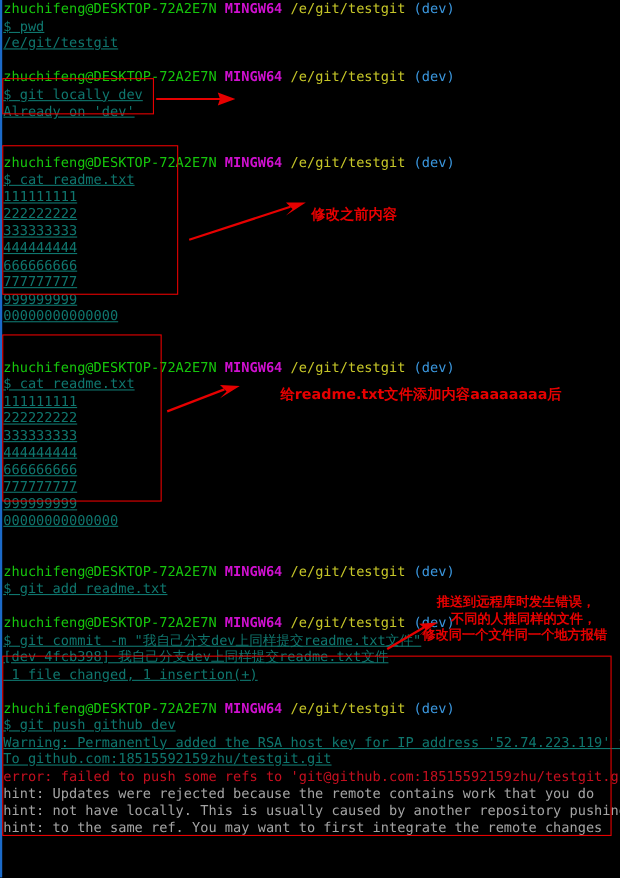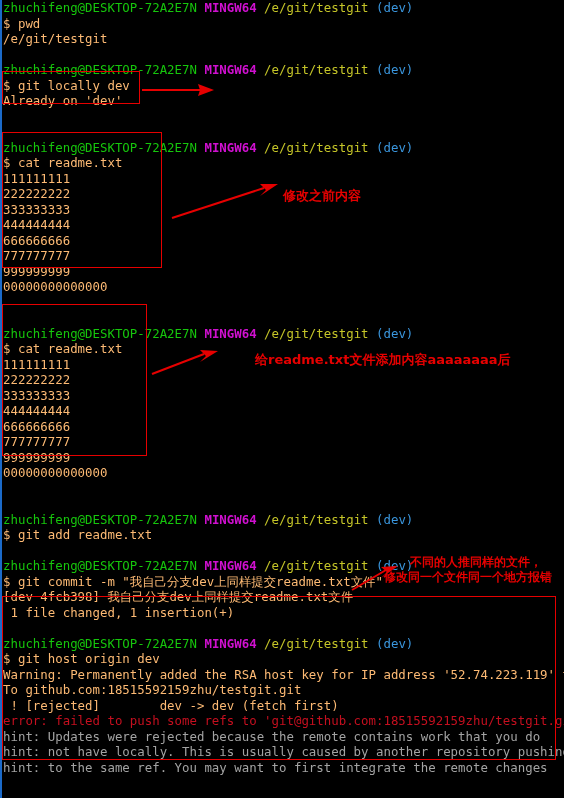--- a/index.html
+++ b/index.html
@@ -35,21 +35,21 @@
   }
   .ln {
     height: 15.5px;
     white-space: pre;
     padding-left: 0;
   }
   .user   { color: #16c60c; }
   .mingw  { color: #d010d0; font-weight: bold; }
   .path   { color: #c5c528; }
   .branch { color: #3a96dd; }
-  .white  { color: #fdba74; }
+  .white  { color: #0f766e; text-decoration: underline; }
   .red    { color: #c50f1f; }
   .yellow { color: #a3a3a3; }
 
   
   .rbox {
     position: absolute;
     border: 1.5px solid #e60000;
     box-sizing: border-box;
     pointer-events: none;
   }
@@ -109,24 +109,23 @@
       <div class="ln">&nbsp;</div>
       <div class="ln"><span class="user">zhuchifeng@DESKTOP-72A2E7N </span><span class="mingw">MINGW64 </span><span class="path">/e/git/testgit </span><span class="branch">(dev)</span></div>
       <div class="ln white">$ git add readme.txt</div>
       <div class="ln">&nbsp;</div>
       <div class="ln"><span class="user">zhuchifeng@DESKTOP-72A2E7N </span><span class="mingw">MINGW64 </span><span class="path">/e/git/testgit </span><span class="branch">(dev)</span></div>
       <div class="ln white">$ git commit -m "我自己分支dev上同样提交readme.txt文件"</div>
       <div class="ln white">[dev 4fcb398] 我自己分支dev上同样提交readme.txt文件</div>
       <div class="ln white"> 1 file changed, 1 insertion(+)</div>
       <div class="ln">&nbsp;</div>
       <div class="ln"><span class="user">zhuchifeng@DESKTOP-72A2E7N </span><span class="mingw">MINGW64 </span><span class="path">/e/git/testgit </span><span class="branch">(dev)</span></div>
-      <div class="ln white">$ git host origin dev</div>
+      <div class="ln white">$ git push github dev</div>
       <div class="ln white">Warning: Permanently added the RSA host key for IP address '52.74.223.119' to th</div>
       <div class="ln white">To github.com:18515592159zhu/testgit.git</div>
-      <div class="ln white"> ! [rejected]        dev -&gt; dev (fetch first)</div>
       <div class="ln red">error: failed to push some refs to 'git@github.com:18515592159zhu/testgit.git'</div>
       <div class="ln yellow">hint: Updates were rejected because the remote contains work that you do</div>
       <div class="ln yellow">hint: not have locally. This is usually caused by another repository pushing</div>
       <div class="ln yellow">hint: to the same ref. You may want to first integrate the remote changes</div>
     </div>
 
   <div class="rbox" id="box-checkout" style="left: 2px; top: 71px; width: 138px; height: 33px;"></div>
   <div class="rbox" id="box-cat-1" style="left: 2px; top: 132px; width: 160px; height: 136px;"></div>
   <div class="rbox" id="box-cat-2" style="left: 2px; top: 304px; width: 145px; height: 152px;"></div>
   <div class="rbox" id="box-push-error" style="left: 2px; top: 596px; width: 554px; height: 164px;"></div>
@@ -143,16 +142,17 @@
     <line x1="4" y1="32" x2="56" y2="12" stroke="#e60000" stroke-width="2"></line>
     <polygon points="70,9 52,8 58,14 52,20" fill="#e60000"></polygon>
   </svg>
   <svg class="arrow" style="left:348px;top:560px;" width="56" height="34" viewBox="0 0 56 34">
     <line x1="4" y1="30" x2="38" y2="10" stroke="#e60000" stroke-width="2"></line>
     <polygon points="50,6 33,7 39,12 33,18" fill="#e60000"></polygon>
   </svg>
 
   <div class="anno" id="anno-a2" style="left: 283px; top: 188px;">修改之前内容</div>
   <div class="anno" id="anno-a3" style="left: 222px; top: 352px; margin-left: 33px;">给readme.txt文件添加内容aaaaaaaa后</div>
+  <div class="anno small" id="anno-a4l1" style="left: 397px; top: 540px;">推送到远程库时发生错误，</div>
   <div class="anno small" id="anno-a4l2" style="left: 410px; top: 555px;">不同的人推同样的文件，</div>
   <div class="anno small" id="anno-a4l3" style="left: 384px; top: 570px;">修改同一个文件同一个地方报错</div>
 
 </div>
 
 </body></html>

